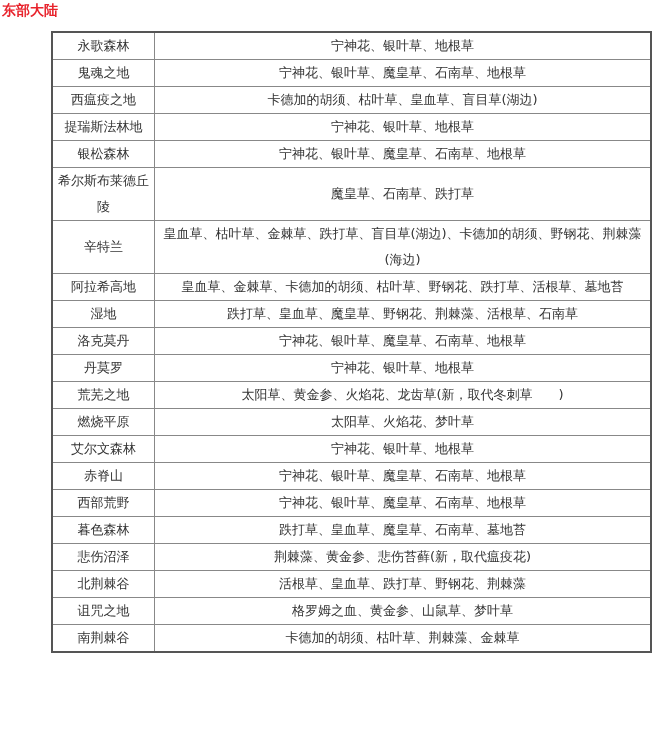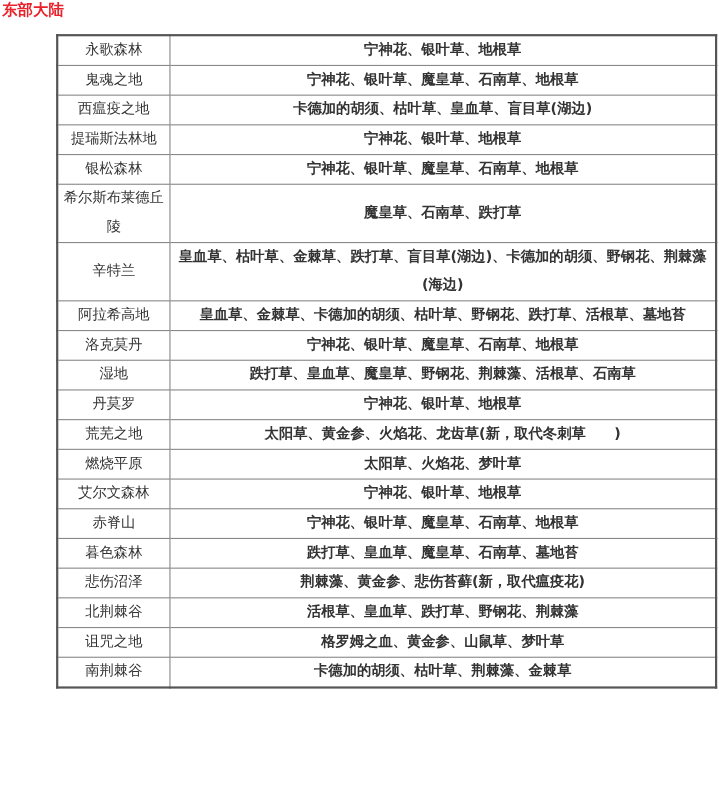--- a/index.html
+++ b/index.html
@@ -47,21 +47,20 @@
       height: 26px;
       color: #333333;
       white-space: normal;
       word-break: break-all;
     }
     .herb-table td.zone {
       width: 97px;
     }
     .herb-table td.herbs {
       width: auto;
-      font-weight: bold;
     }
     .herb-table tr.tall td {
       height: 52px;
     }
   </style>
 </head>
 <body>
 
 <div class="section-title">东部大陆</div>
 
@@ -93,45 +92,49 @@
     </tr>
     <tr class="tall">
       <td class="zone">辛特兰</td>
       <td class="herbs">皇血草、枯叶草、金棘草、跌打草、盲目草(湖边)、卡德加的胡须、野钢花、荆棘藻(海边)</td>
     </tr>
     <tr>
       <td class="zone">阿拉希高地</td>
       <td class="herbs">皇血草、金棘草、卡德加的胡须、枯叶草、野钢花、跌打草、活根草、墓地苔</td>
     </tr>
     <tr>
+      <td class="zone">湿地</td>
+      <td class="herbs">跌打草、皇血草、魔皇草、野钢花、荆棘藻、活根草、石南草</td>
+    </tr>
+    <tr>
       <td class="zone">洛克莫丹</td>
       <td class="herbs">宁神花、银叶草、魔皇草、石南草、地根草</td>
-    </tr>
-    <tr>
-      <td class="zone">湿地</td>
-      <td class="herbs">跌打草、皇血草、魔皇草、野钢花、荆棘藻、活根草、石南草</td>
     </tr>
     <tr>
       <td class="zone">丹莫罗</td>
       <td class="herbs">宁神花、银叶草、地根草</td>
     </tr>
     <tr>
       <td class="zone">荒芜之地</td>
       <td class="herbs">太阳草、黄金参、火焰花、龙齿草(新，取代冬刺草　　)</td>
     </tr>
     <tr>
       <td class="zone">燃烧平原</td>
       <td class="herbs">太阳草、火焰花、梦叶草</td>
     </tr>
     <tr>
       <td class="zone">艾尔文森林</td>
       <td class="herbs">宁神花、银叶草、地根草</td>
     </tr>
     <tr>
       <td class="zone">赤脊山</td>
+      <td class="herbs">宁神花、银叶草、魔皇草、石南草、地根草</td>
+    </tr>
+    <tr>
+      <td class="zone">西部荒野</td>
       <td class="herbs">宁神花、银叶草、魔皇草、石南草、地根草</td>
     </tr>
     <tr>
       <td class="zone">暮色森林</td>
       <td class="herbs">跌打草、皇血草、魔皇草、石南草、墓地苔</td>
     </tr>
     <tr>
       <td class="zone">悲伤沼泽</td>
       <td class="herbs">荆棘藻、黄金参、悲伤苔藓(新，取代瘟疫花)</td>
     </tr>

